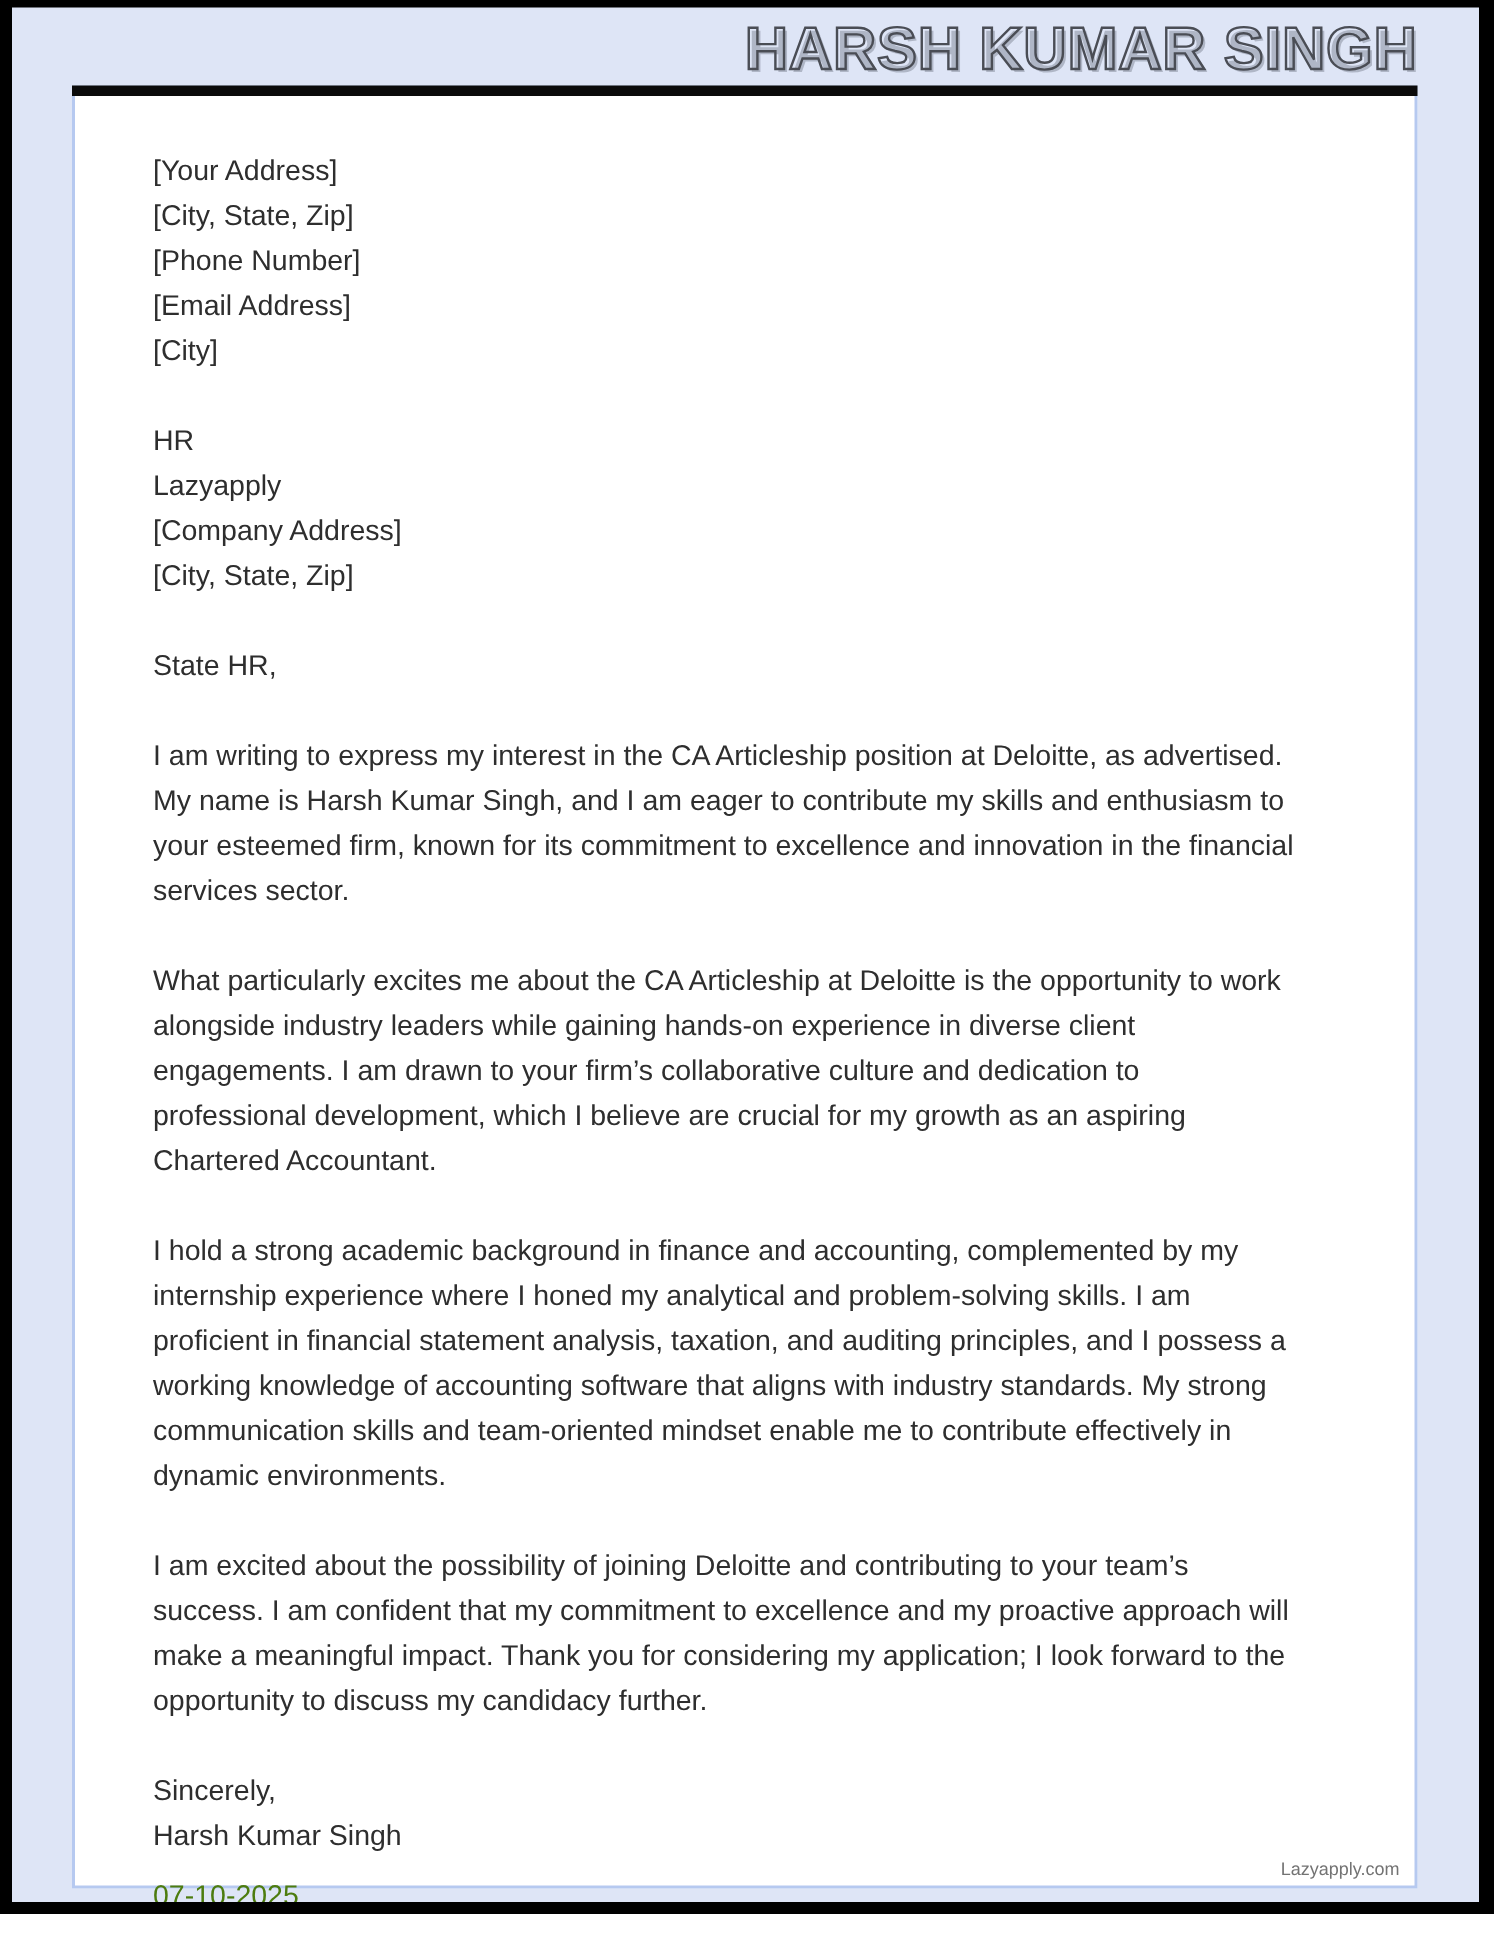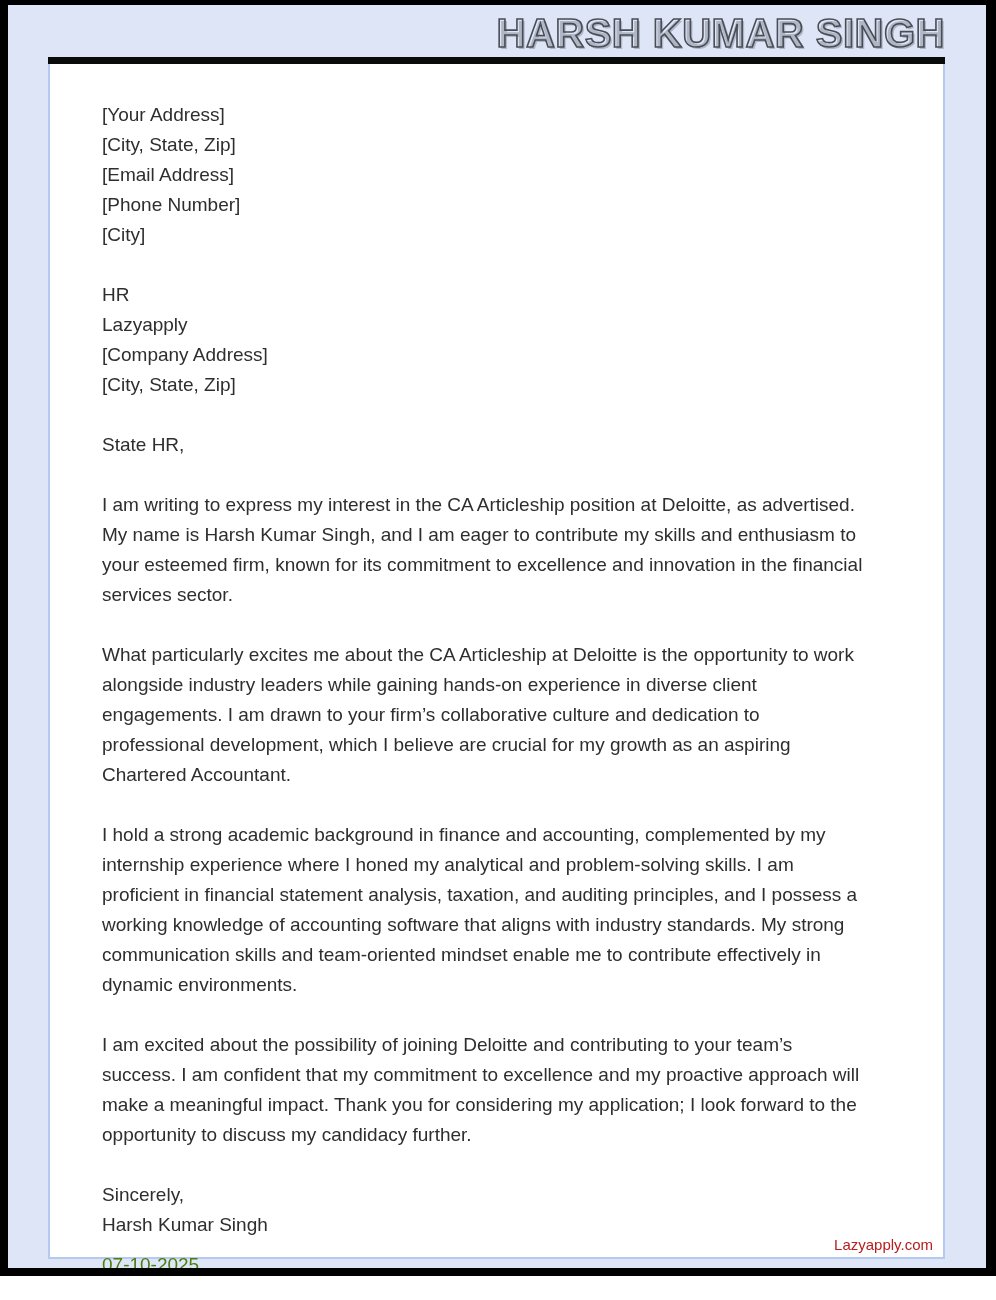--- a/index.html
+++ b/index.html
@@ -60,41 +60,41 @@
 
   .date-line {
     margin-top: -20px; 
     color: #4d7c0f;
   }
 
   .footer-brand {
     position: absolute;
     right: 10px;
     bottom: 4px;
-    font-size: 15px;
-    color: #b91c1c;
+    font-size: 12px;
+    color: #737373;
   }
 </style>
 </head>
 <body>
 
 <div class="frame">
 
   <div class="header-name">HARSH KUMAR SINGH</div>
 
   <div class="page">
     <div class="page-top-bar"></div>
 
     <div class="content">
 
       <div class="block">
         <span class="line">[Your Address]</span>
         <span class="line">[City, State, Zip]</span>
+        <span class="line">[Phone Number]</span>
         <span class="line">[Email Address]</span>
-        <span class="line">[Phone Number]</span>
         <span class="line">[City]</span>
       </div>
 
       <div class="block">
         <span class="line">HR</span>
         <span class="line">Lazyapply</span>
         <span class="line">[Company Address]</span>
         <span class="line">[City, State, Zip]</span>
       </div>
 

